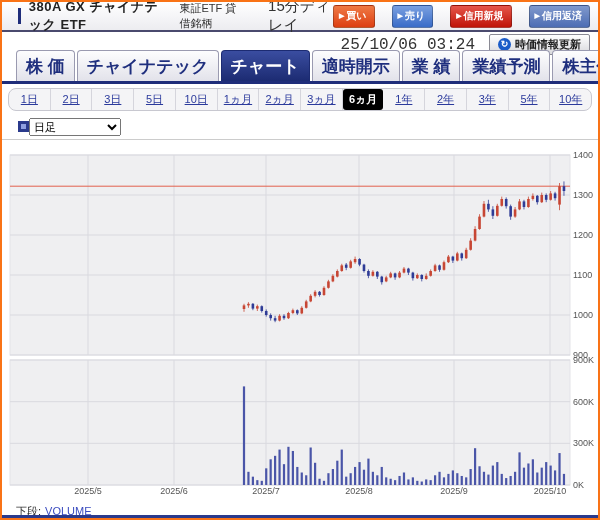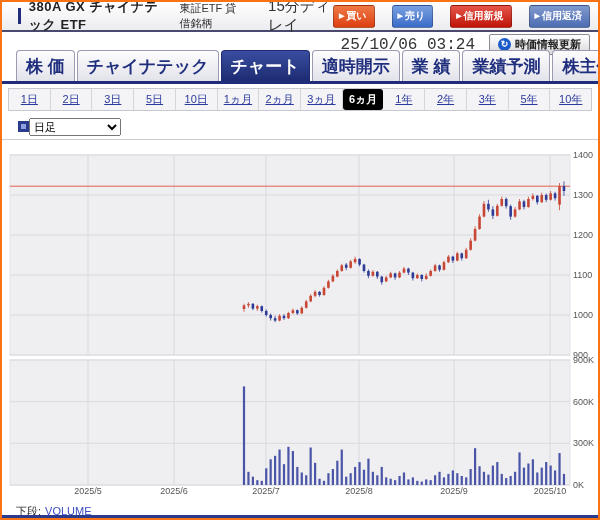--- a/index.html
+++ b/index.html
@@ -34,21 +34,21 @@
 
   
   #tab-row { display:flex; align-items:flex-end; padding-left:14px; height:24px; }
   .tab { font-size:17px; font-weight:bold; color:#1f2f7e; padding:4px 9px 3px;
          background:linear-gradient(#fdfdfe,#e2e2ea); border:1px solid #9a9ab0; border-bottom:none;
          border-radius:4px 4px 0 0; margin-right:2px; cursor:pointer; white-space:nowrap; }
   .tab.active { background:linear-gradient(#3a4da0,#1c2b72); color:#fff; border-color:#1c2b72; }
   #tab-bar { height:3px; background:#1f2d7a; }
 
   
-  #period-box { margin:4px 6px 3px; background:#f4f4f6; border:1px solid #c8c8d0; border-radius:0;
+  #period-box { margin:4px 6px 3px; background:#f4f4f6; border:1px solid #c8c8d0; border-radius:8px;
                 display:flex; height:23px; }
   .period-cell { flex:1; display:flex; align-items:center; justify-content:center;
                  border-right:1px solid #d5d5dc; cursor:pointer; }
   .period-cell:last-child { border-right:none; }
   .period-cell span { font-size:11px; color:#2b3a9c; text-decoration:underline; }
   .period-cell.active { background:#000000; border-radius:3px; border-right:none; }
   .period-cell.active span { color:#fff; text-decoration:none; font-weight:bold; }
 
   
   #control-row { display:flex; align-items:center; gap:0; padding:5px 0 5px 16px; border-bottom:1px solid #cccccc; height:26px; }

